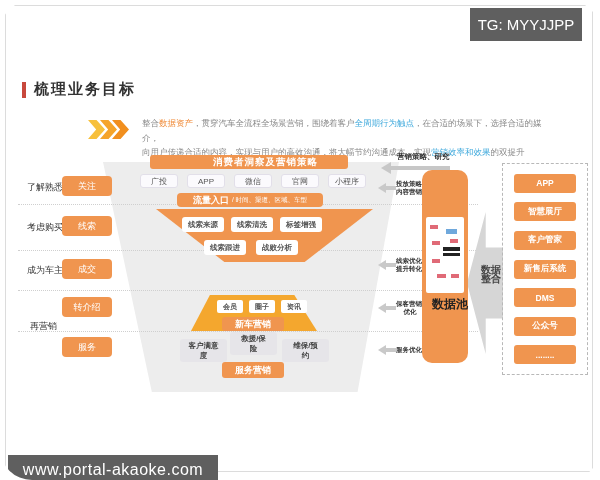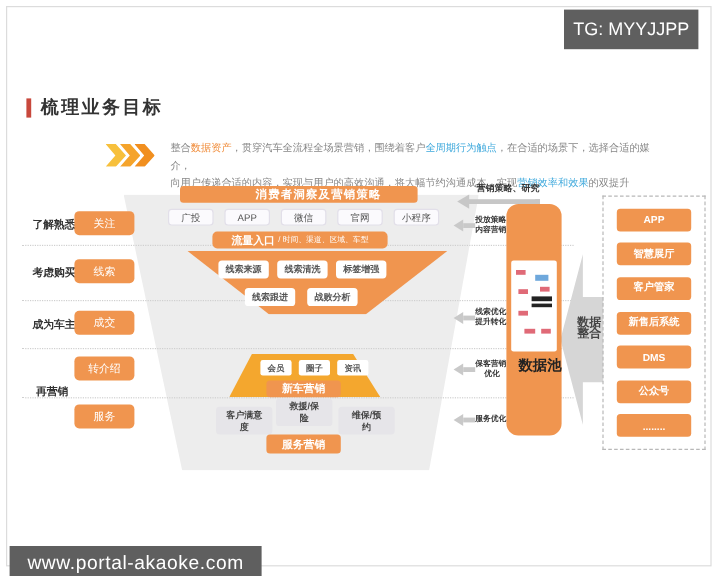--- a/index.html
+++ b/index.html
@@ -2,21 +2,21 @@
 <html style="--orange: #F0954F; --gold: #F4A72E; --accent-red: #C8483C; --blue-text: #3FA9DC; --orange-text: #F08C3A; --dark-box: #5F5F5F;"><head>
 <meta charset="utf-8">
 <style>
   :root{
     --orange:#F0954F; --gold:#F4A72E; --accent-red:#C8483C;
     --blue-text:#3FA9DC; --orange-text:#F08C3A; --dark-box:#5F5F5F;
   }
   *{margin:0;padding:0;box-sizing:border-box;}
   body{background:#fff;}
   .page{position:relative;width:600px;height:480px;background:#fff;overflow:hidden;
-        font-family:"Liberation Sans",sans-serif;}
+        font-family:"Liberation Sans",sans-serif;border-radius:32px;}
   .abs{position:absolute;}
   .flexc{display:flex;align-items:center;justify-content:center;}
 
   .frame{left:5px;top:5px;width:588px;height:467px;border:1px solid #DCDCDC;}
 
   .tg-badge{left:470px;top:8px;width:112px;height:33px;background:var(--dark-box);
             color:#fff;font-size:15px;}
   .watermark{left:8px;top:439px;width:210px;height:30px;background:var(--dark-box);
              color:#fff;font-size:16px;letter-spacing:.5px;margin-top:16px;}
 
@@ -30,21 +30,21 @@
   .chev1{background:#F7C03C;}.chev2{background:#F5A42B;}.chev3{background:#F18F1F;}
 
   .intro{left:142px;top:116px;width:405px;font-size:8.5px;line-height:14.5px;color:#888;}
   .t-orange{color:var(--orange-text);}
   .t-blue{color:var(--blue-text);}
 
   .funnel-bg{left:103px;top:162px;width:296px;height:230px;background:#EDEDED;
              clip-path:polygon(0 0,100% 0,86% 100%,16.5% 100%);z-index:1;}
   .dotline{left:18px;width:460px;border-top:1px dotted #CFCFCF;z-index:2;}
 
-  .stage-label{font-size:9px;font-weight:bold;color:#333;z-index:3;}
+  .stage-label{font-size:9px;font-weight:normal;color:#333;z-index:3;}
   .action-btn{width:50px;height:20px;background:var(--orange);border-radius:4px;
               color:#fff;font-size:9px;z-index:3;}
 
   .strategy-bar{left:150px;top:155px;width:198px;height:14px;background:var(--orange);
                 border-radius:3px;color:#fff;font-size:9.5px;font-weight:bold;
                 letter-spacing:1px;z-index:3;padding-left:33px;}
   .channels-row{left:140px;top:174px;display:flex;gap:9px;z-index:3;}
   .channel-chip{width:38px;height:14px;background:#FBFAFD;border:1px solid #E2DFE9;
                 border-radius:3px;font-size:8px;color:#555;display:flex;
                 align-items:center;justify-content:center;}

